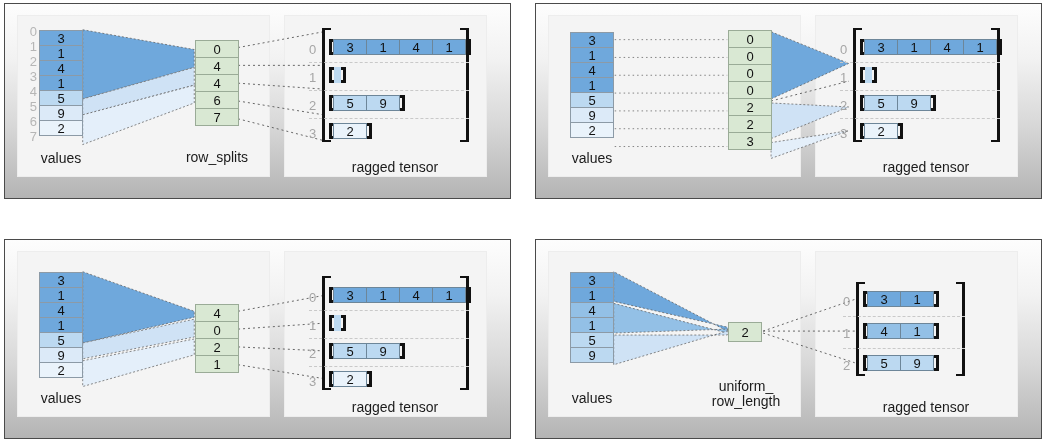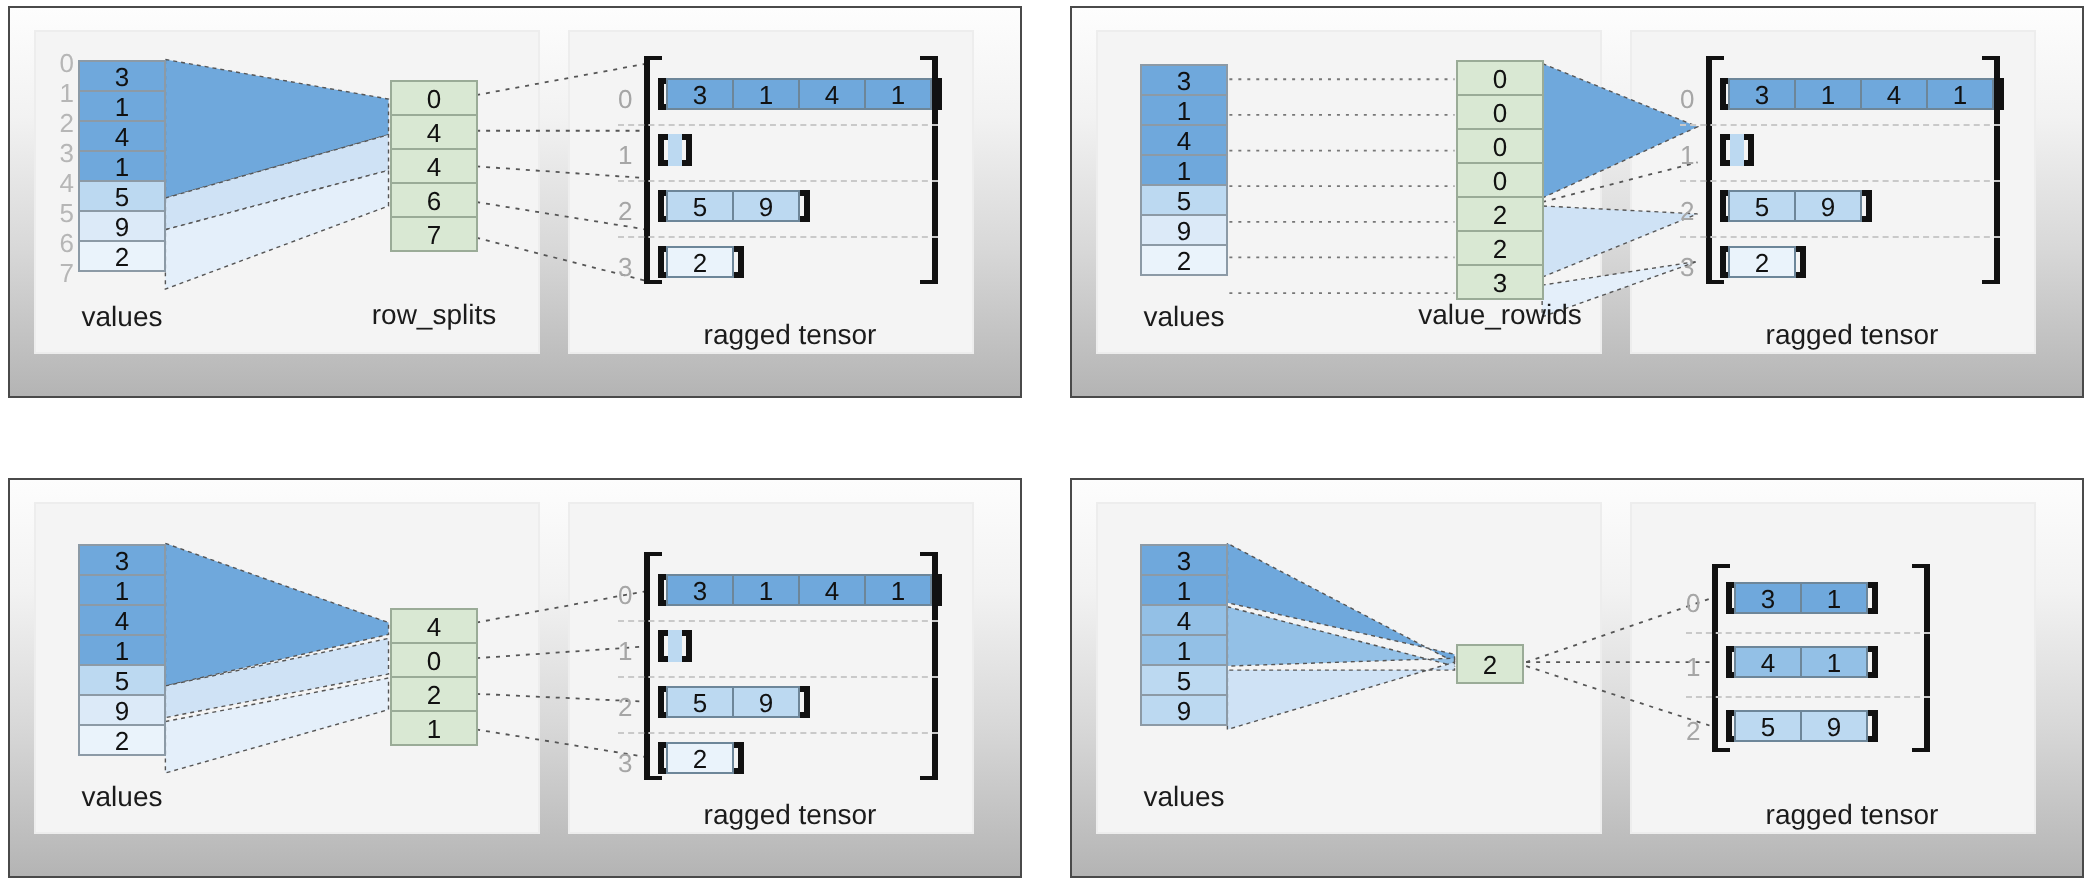--- a/index.html
+++ b/index.html
@@ -199,21 +199,20 @@
 
     <div class="gcol" style="left:192px;top:26px;">
       <div class="gcell">0</div>
       <div class="gcell">0</div>
       <div class="gcell">0</div>
       <div class="gcell">0</div>
       <div class="gcell">2</div>
       <div class="gcell">2</div>
       <div class="gcell">3</div>
     </div>
-    <div class="cap b" style="left:146px;top:146px;width:136px;">value_rowids</div>
 
     <div class="tens">
       <div class="rowlbl" style="left:304px;top:39px;">0</div>
       <div class="rowlbl" style="left:304px;top:67px;">1</div>
       <div class="rowlbl" style="left:304px;top:95px;">2</div>
       <div class="rowlbl" style="left:304px;top:123px;">3</div>
 
       <div class="obrk left" style="left:317px;top:24px;width:9px;height:114px;"></div>
       <div class="obrk right" style="left:455px;top:24px;width:9px;height:114px;"></div>
 
@@ -345,20 +344,22 @@
       <div class="vcell d1">4</div>
       <div class="vcell d1">1</div>
       <div class="vcell d2">5</div>
       <div class="vcell d2">9</div>
     </div>
     <div class="cap" style="left:16px;top:151px;width:80px;">values</div>
 
     <div class="gsingle" style="left:192px;top:82px;">
       <span>2</span>
     </div>
+    <div class="cap b" style="left:140px;top:139px;width:140px;">uniform_
+row_length</div>
 
     <div class="tens">
       <div class="rowlbl" style="left:307px;top:55px;">0</div>
       <div class="rowlbl" style="left:307px;top:87px;">1</div>
       <div class="rowlbl" style="left:307px;top:119px;">2</div>
 
       <div class="obrk left" style="left:320px;top:42px;width:9px;height:94px;"></div>
       <div class="obrk right" style="left:420px;top:42px;width:9px;height:94px;"></div>
 
       <div class="dashrow" style="left:307px;top:76px;width:122px;"></div>

